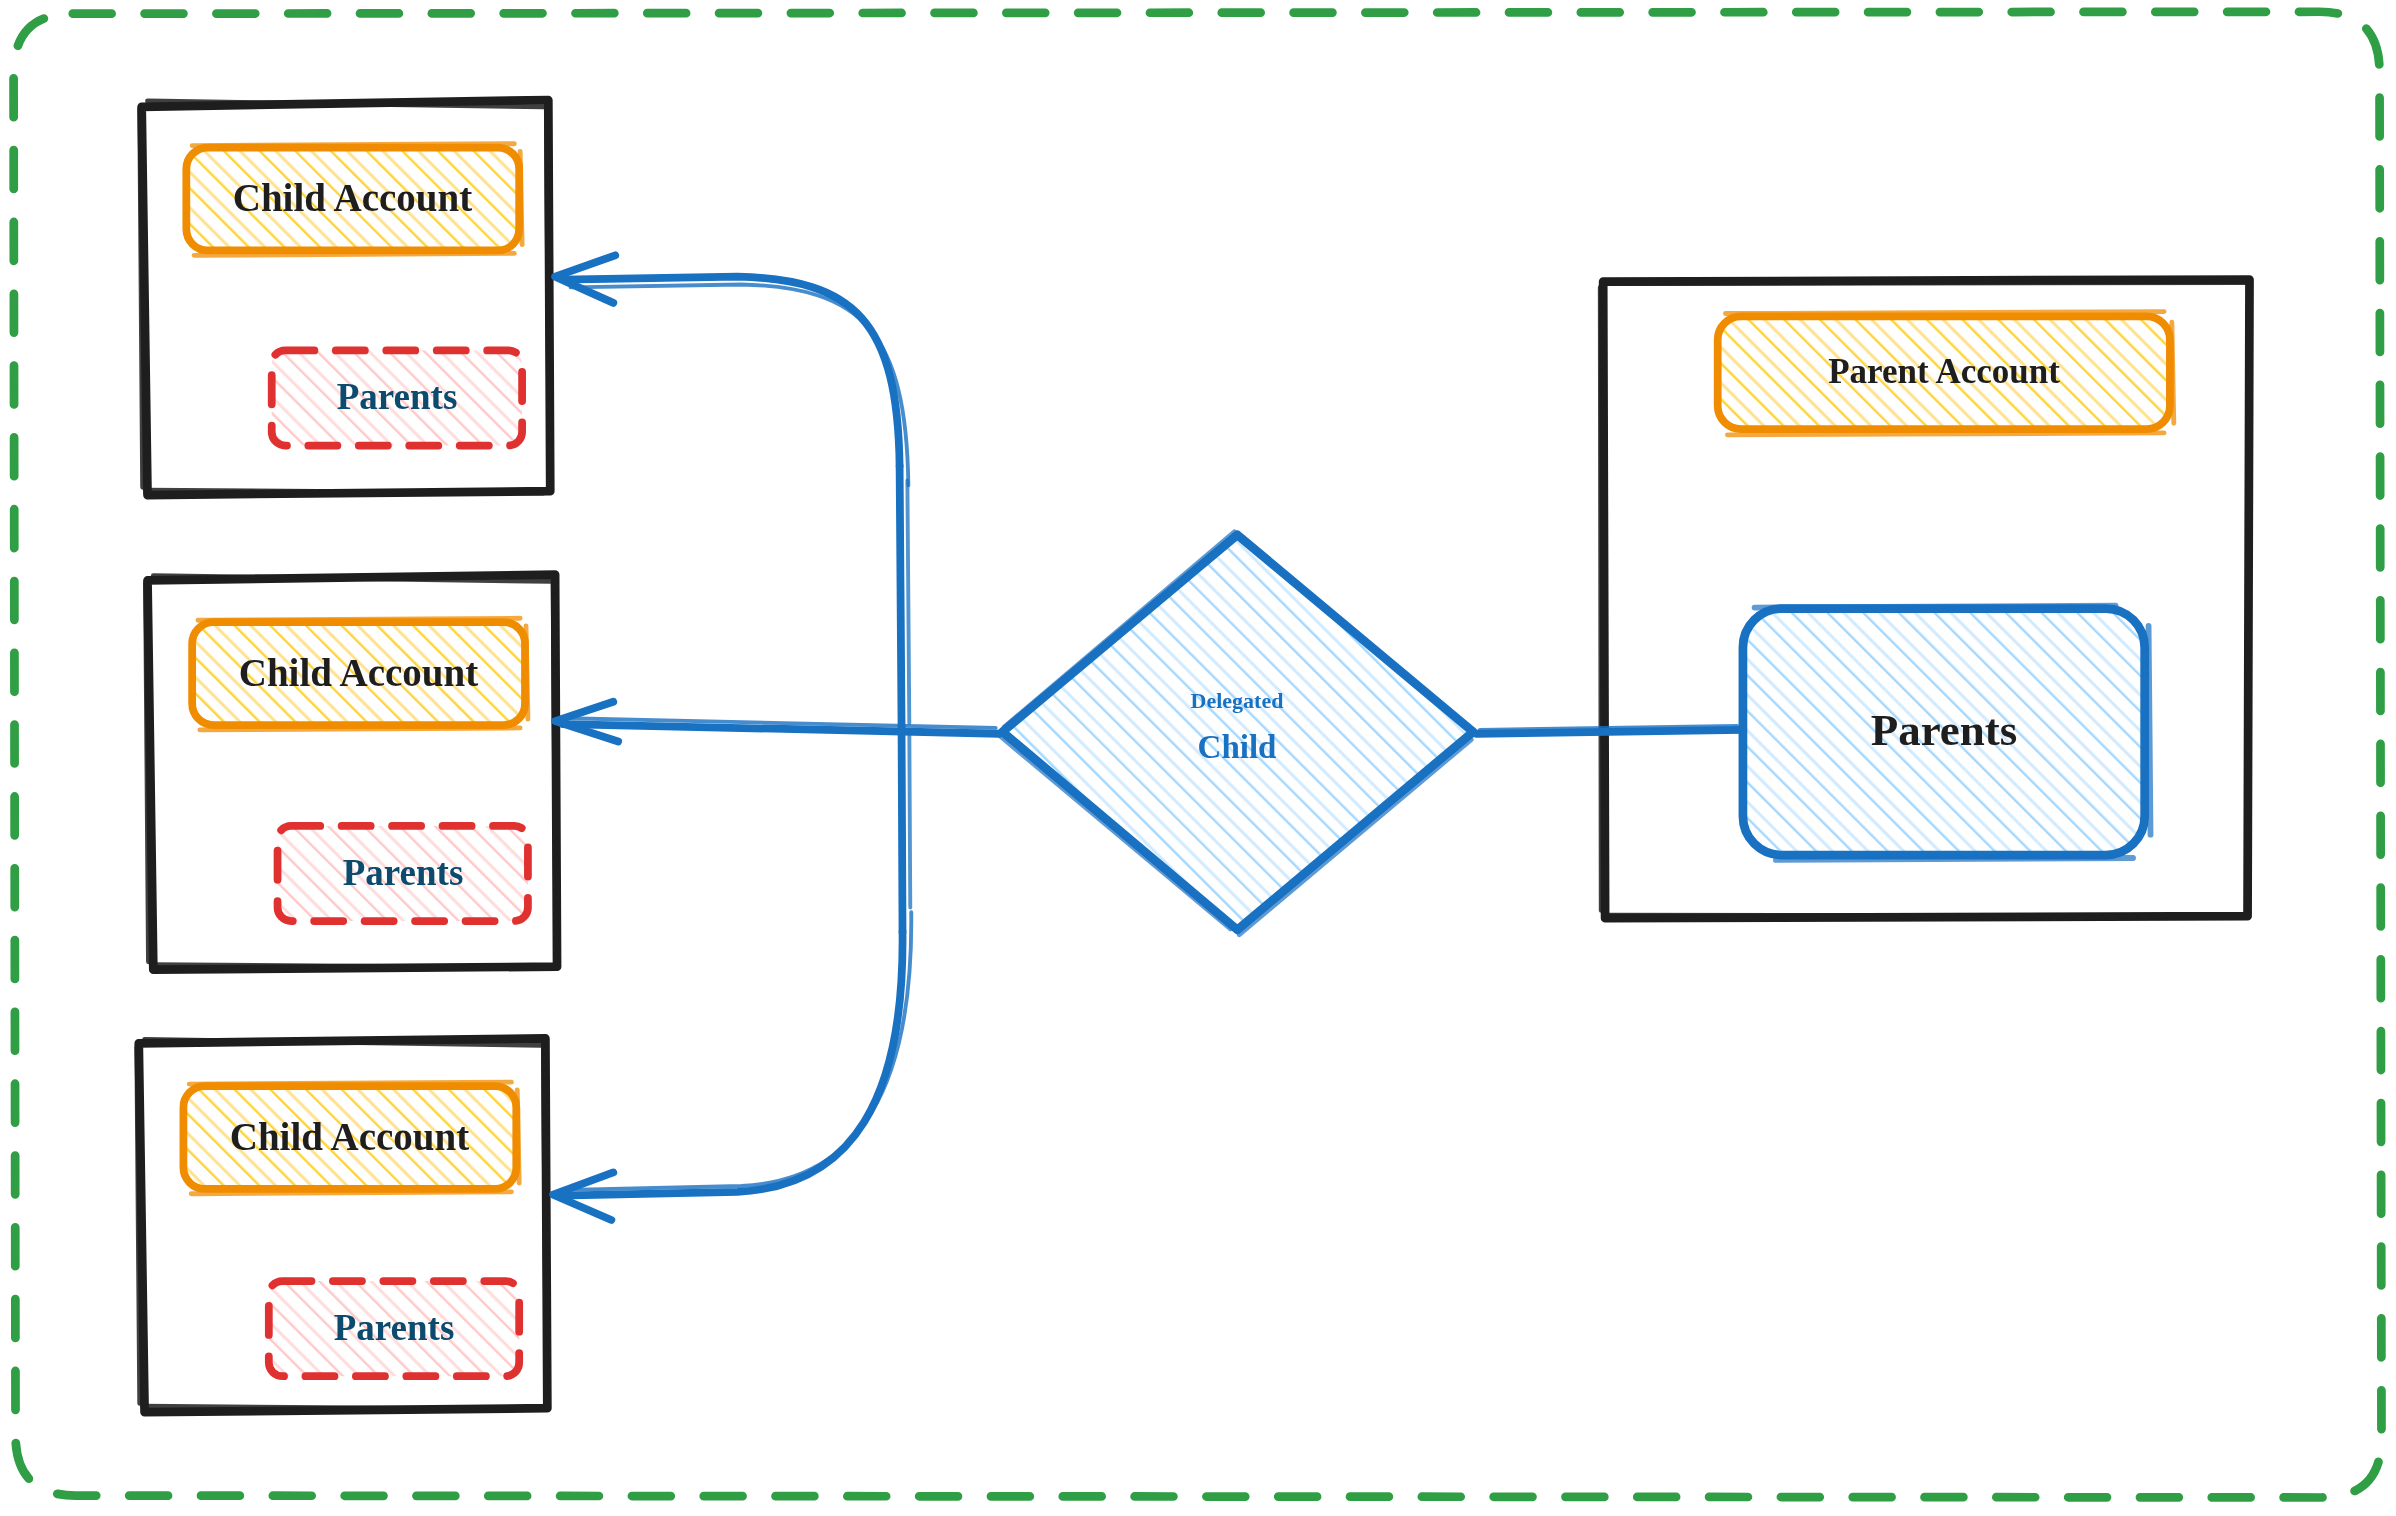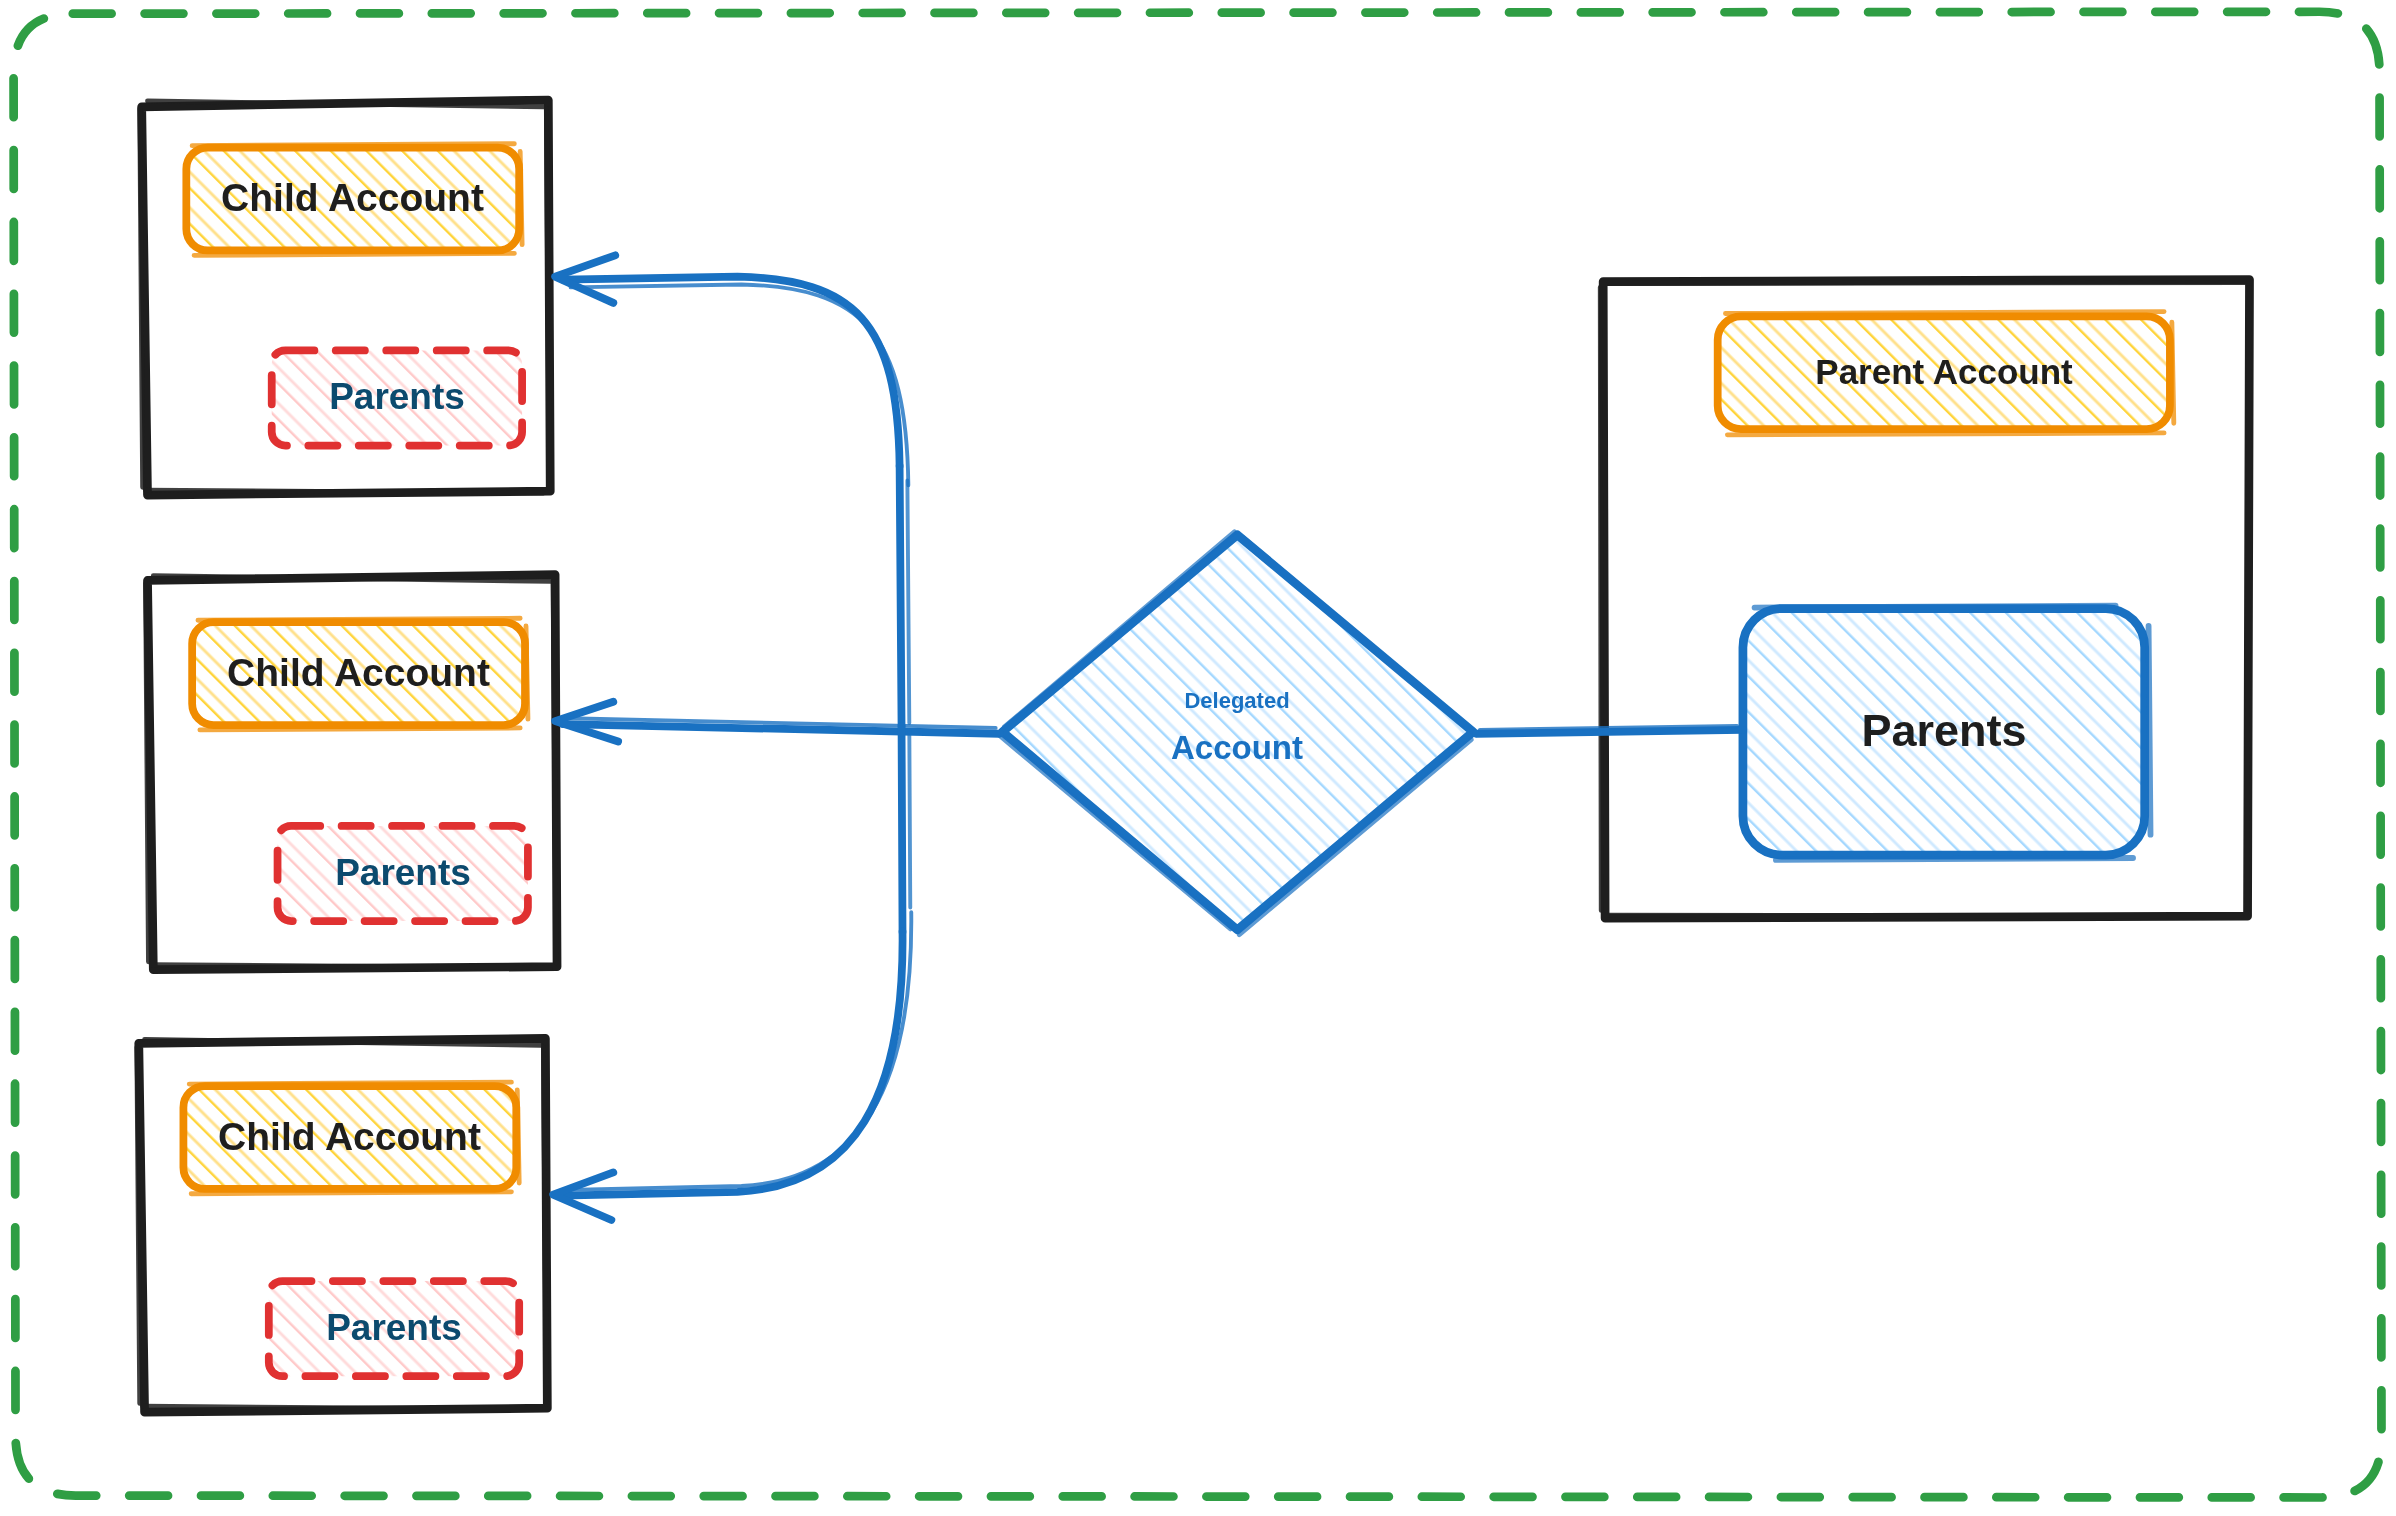--- a/index.html
+++ b/index.html
@@ -2,21 +2,21 @@
 <html><head>
 <meta charset="utf-8">
 <style>
   html,body{margin:0;padding:0;background:#ffffff;}
   body{width:2397px;height:1517px;overflow:hidden;
        font-family:"DejaVu Sans",sans-serif;}
   #stage{position:relative;width:2397px;height:1517px;background:#fff;}
   svg.layer{position:absolute;left:0;top:0;width:2397px;height:1517px;}
   .lbl{position:absolute;display:flex;align-items:center;justify-content:center;
        text-align:center;line-height:1.15;pointer-events:none;
-       font-family:Liberation Sans, sans-serif;font-weight:700;}
+       font-family:Liberation Serif, serif;font-weight:700;}
   .lbl-dark{color:#1e1e1e;}
   .lbl-red{color:#0c4a6e;}
   .lbl-blue{color:#1971c2;}
 </style>
 </head>
 <body>
 
 <div id="stage">
 
   <svg class="layer" viewBox="0 0 2470 1563">
@@ -147,16 +147,16 @@
   <div class="lbl lbl-dark" style="left:192px;top:622px;width:333px;height:103px;font-size:39px;">Child Account</div>
   <div class="lbl lbl-red" style="left:278px;top:826px;width:250px;height:95px;font-size:37px;">Parents</div>
 
   <div class="lbl lbl-dark" style="left:183px;top:1086px;width:333px;height:103px;font-size:39px;">Child Account</div>
   <div class="lbl lbl-red" style="left:269px;top:1281px;width:250px;height:95px;font-size:37px;">Parents</div>
 
   <div class="lbl lbl-dark" style="left:1718px;top:316px;width:452px;height:113px;font-size:35px;">Parent Account</div>
   <div class="lbl lbl-dark" style="left:1743px;top:608px;width:402px;height:246px;font-size:45px;">Parents</div>
 
   <div class="lbl lbl-blue" style="left:1072px;top:679px;width:330px;height:43px;font-size:22px;">Delegated</div>
-  <div class="lbl lbl-blue" style="left:1072px;top:726px;width:330px;height:43px;font-size:33px;">Account</div>
+  <div class="lbl lbl-blue" style="left:1072px;top:726px;width:330px;height:43px;font-size:33px;">Child</div>
 
 </div>
 
 
 </body></html>

